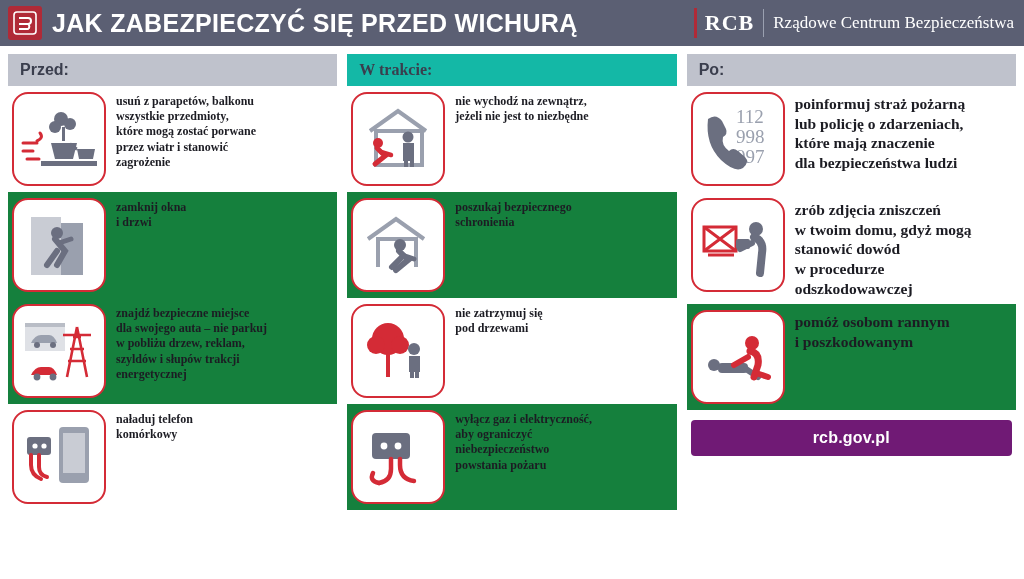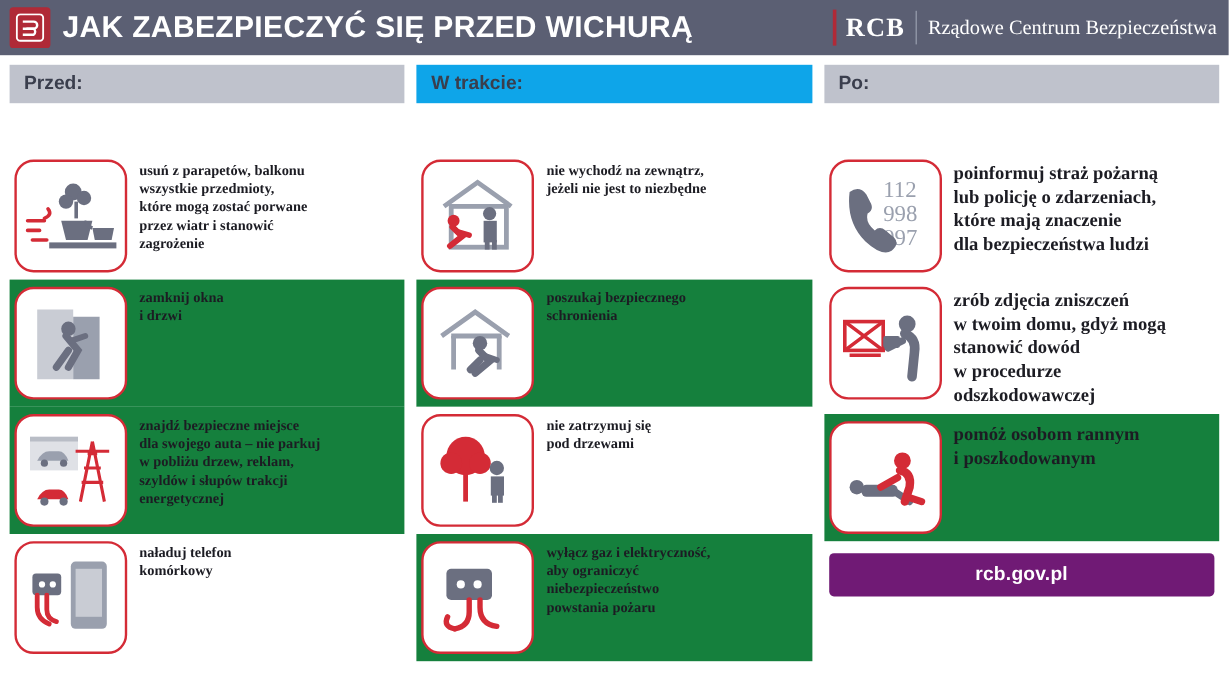--- a/index.html
+++ b/index.html
@@ -87,33 +87,33 @@
   .columns {
     display: flex;
     padding: 8px 8px 0 8px;
     gap: 10px;
     box-sizing: border-box;
   }
   .column {
     flex: 1 1 0;
     display: flex;
     flex-direction: column;
-    gap: 41px;
   }
   .col-head {
     background: #bfc2cc;
     color: #3a3e4d;
     font-family: "Liberation Sans", sans-serif;
     font-weight: bold;
     font-size: 16px;
     padding: 7px 12px;
     box-sizing: border-box;
   }
   .col-head.wide {
-    background: #0ea5e9;
+    background: #14b8a6;
+    font-family: Liberation Serif, serif;
   }
   .rows {
     display: flex;
     flex-direction: column;
   }
   .row {
     display: flex;
     align-items: flex-start;
     padding: 6px 0 6px 0;
     background: #ffffff;

